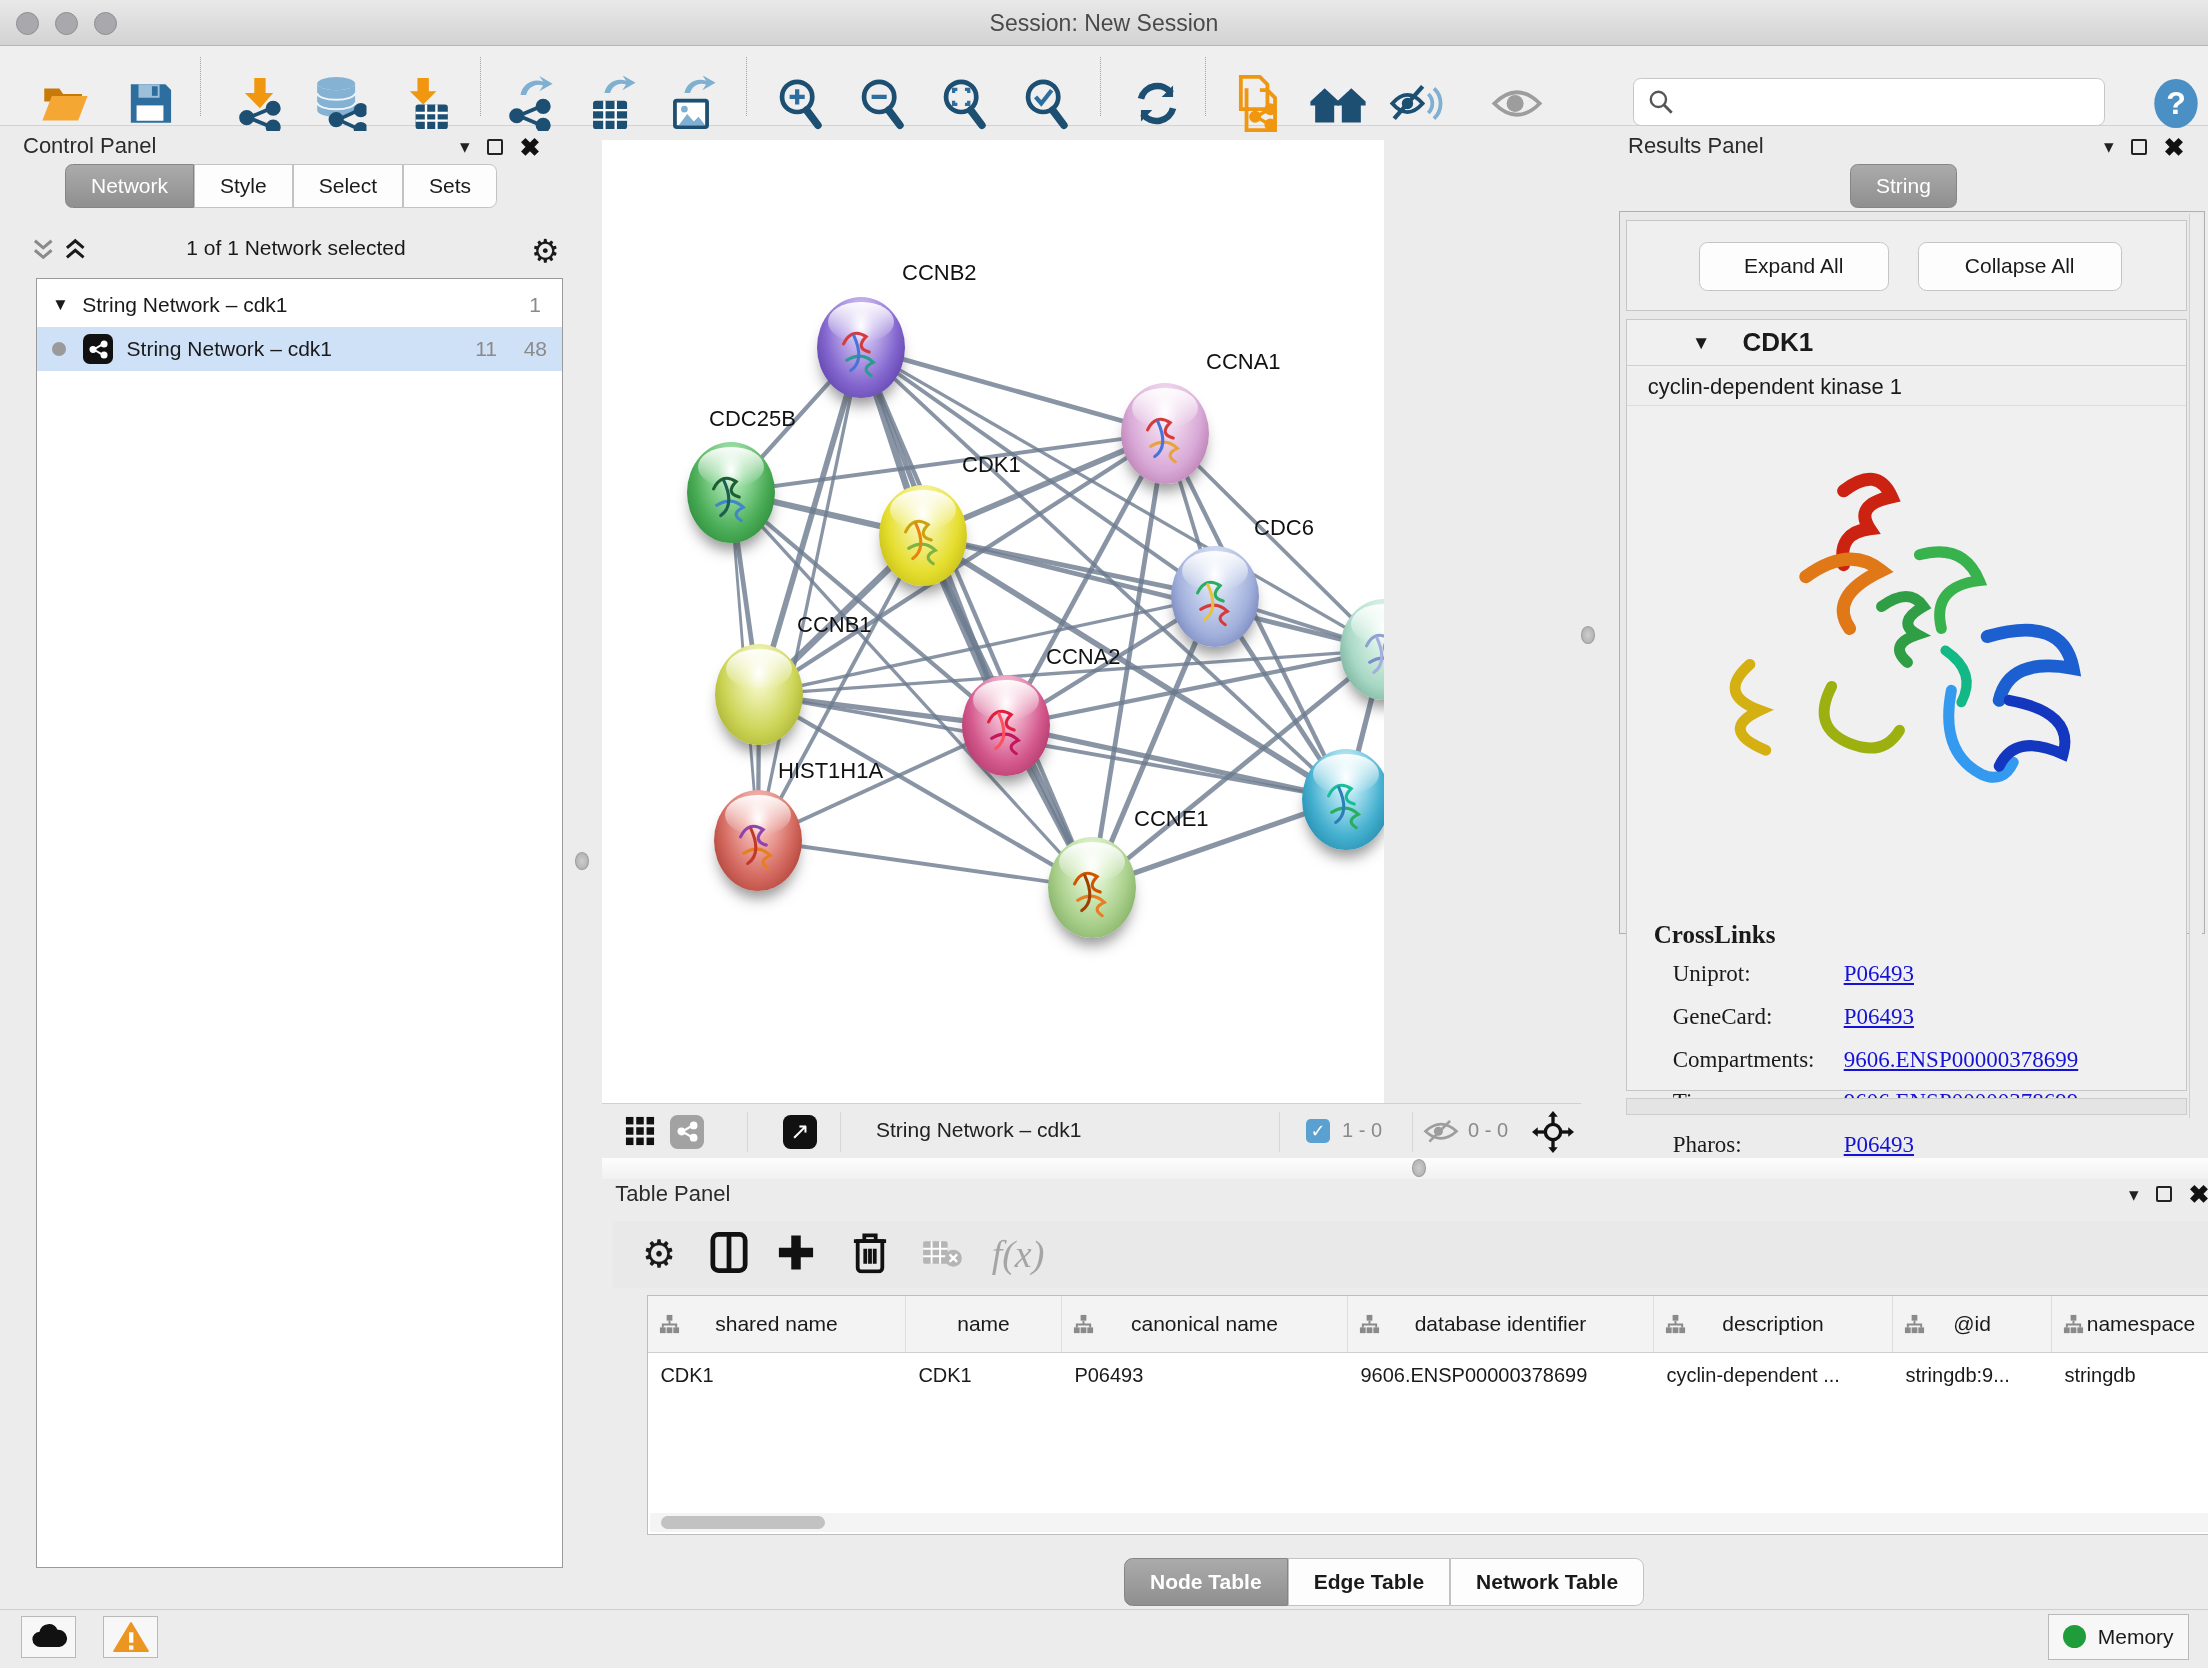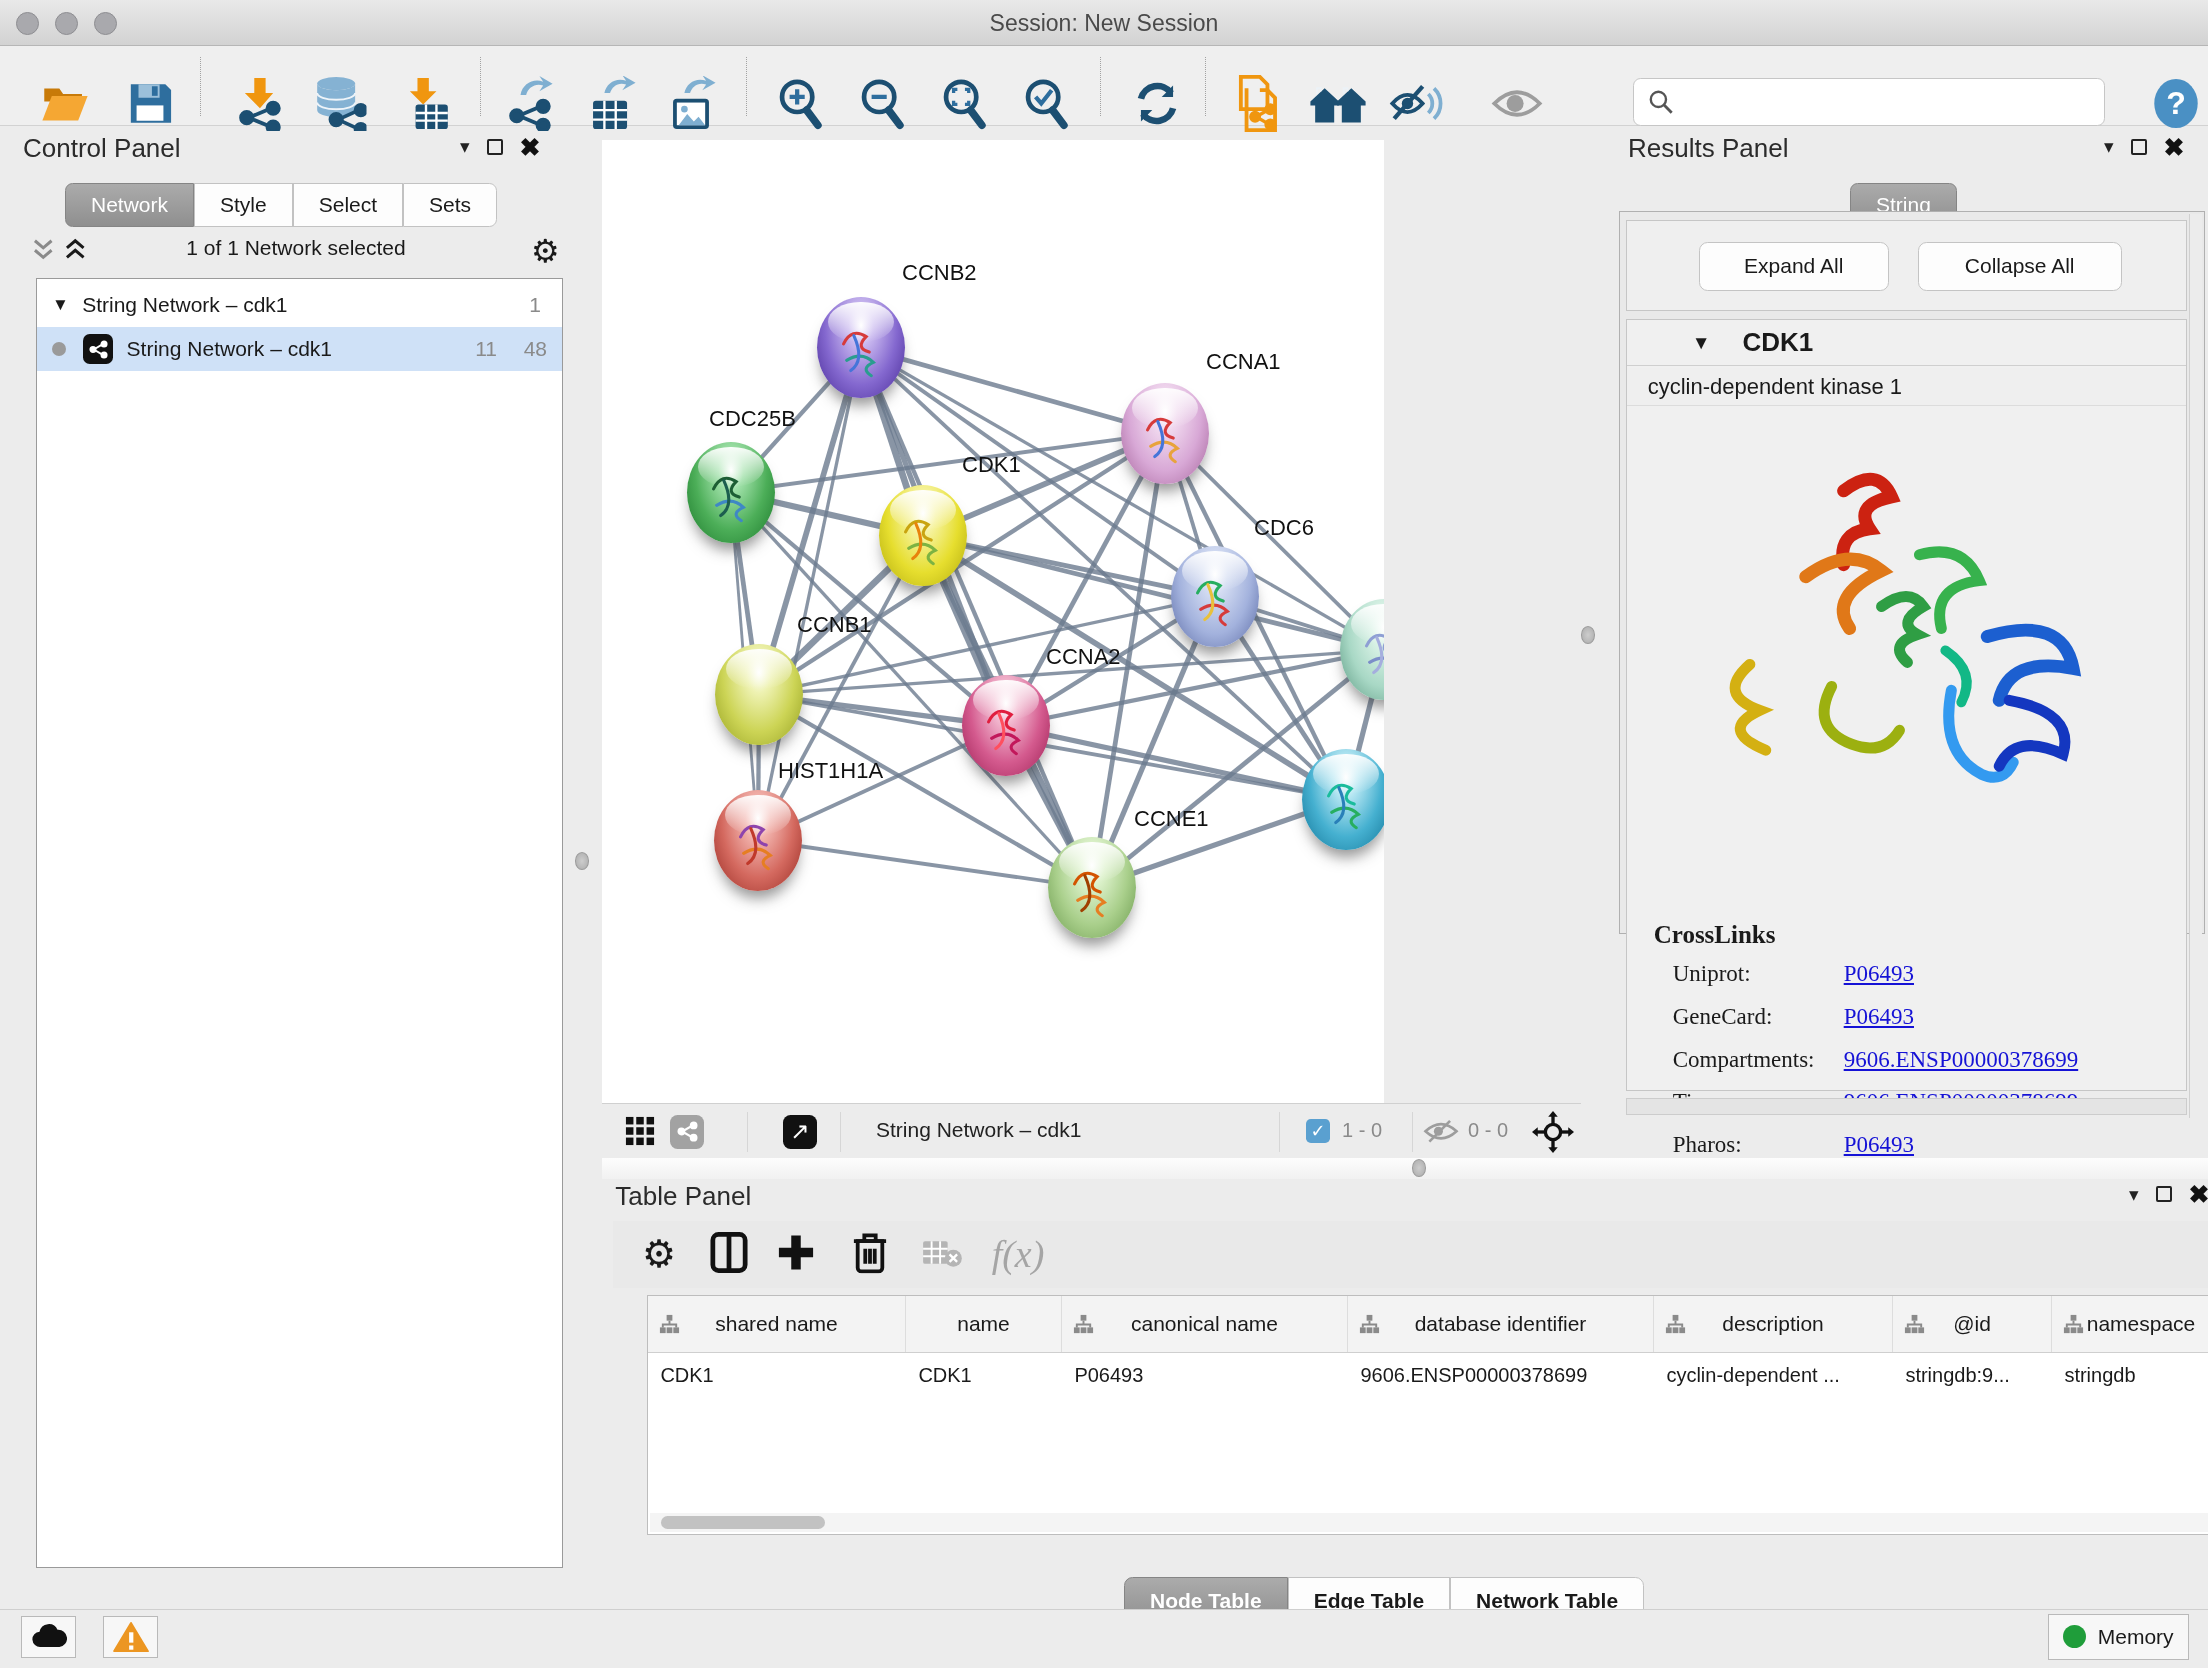--- a/index.html
+++ b/index.html
@@ -16,27 +16,27 @@
   
   #toolbar{position:absolute;left:0;top:46px;width:100%;height:80px;background:#efefef;
     border-bottom:1px solid #d2d2d2;}
   .tbtn{position:absolute;top:59px;transform:translate(-50%,-50%);cursor:pointer;}
   .tsep{position:absolute;top:11.4px;height:59px;border-left:1.9px dotted #a2a2a2;width:0;}
   #search-wrap{position:absolute;left:1633px;top:32px;width:472px;height:48px;
     background:#fff;border:1.9px solid #c6c6c6;border-radius:7.6px;}
   #search-input{position:absolute;left:49px;top:1.9px;width:409px;height:40px;border:0;outline:0;
     font-size:21px;background:transparent;font-family:"Liberation Sans",sans-serif;}
   
-  .panel-title{position:absolute;font-size:26px;color:#2b2b2b;}
+  .panel-title{position:absolute;font-size:22px;color:#2b2b2b;}
   .panel-ctrl{position:absolute;display:flex;gap:17px;align-items:center;}
   .pc-collapse{font-size:19px;color:#222;}
   .pc-float{width:16px;height:16px;border:2.4px solid #222;border-radius:1.9px;}
   .pc-close{font-size:25px;font-weight:bold;color:#111;line-height:16px;}
   .tab{height:44px;display:inline-flex;align-items:center;justify-content:center;
-    border:1px solid #c2c2c2;background:#fdfdfd;font-size:21px;padding:0 25px;cursor:pointer;margin-top:19px;}
+    border:1px solid #c2c2c2;background:#fdfdfd;font-size:21px;padding:0 25px;cursor:pointer;}
   .tab.active{background:linear-gradient(#ababab,#8f8f8f);color:#fff;border-color:#858585;}
   
   #cp-tabs{position:absolute;left:65px;top:164px;}
   #cp-tabs .tab:first-child{border-radius:7.6px 0 0 7.6px;}
   #cp-tabs .tab:last-child{border-radius:0 7.6px 7.6px 0;}
   #cp-treebar{position:absolute;left:28.5px;top:226px;width:535px;height:49px;}
   #cp-status{position:absolute;left:0;top:9.5px;width:100%;text-align:center;font-size:21px;}
   #cp-box{position:absolute;left:36px;top:278px;width:527px;height:1290px;background:#fff;
     border:1.9px solid #9a9a9a;}
   .tree-row{position:absolute;left:0;width:100%;height:44px;display:flex;align-items:center;font-size:21px;}

